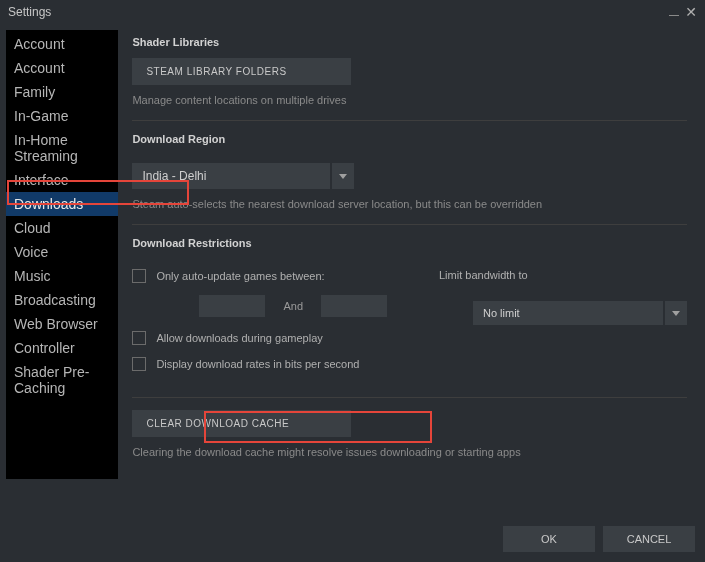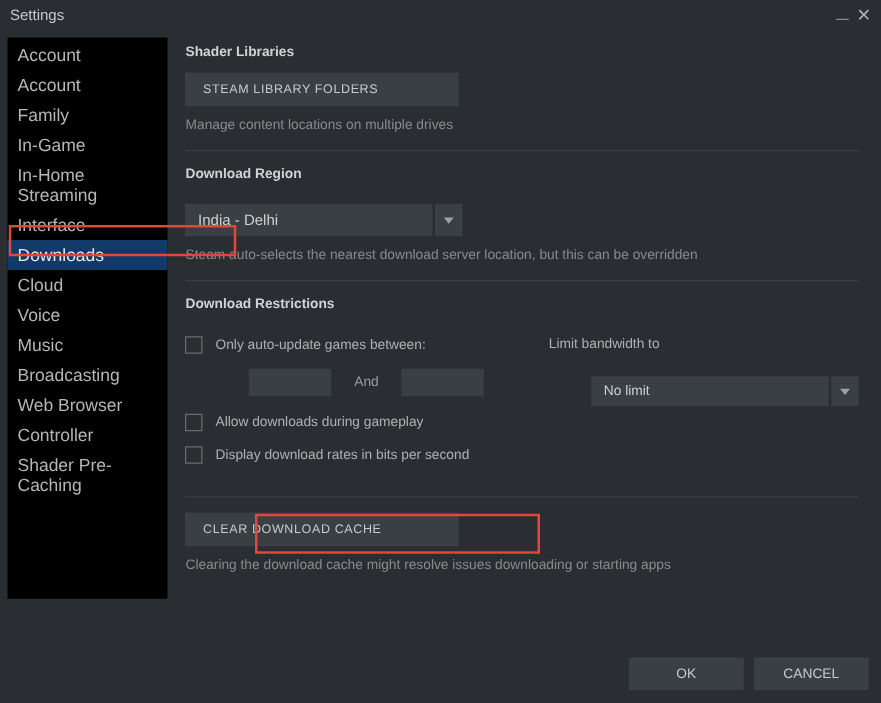--- a/index.html
+++ b/index.html
@@ -25,21 +25,21 @@
 .select-wrap { display: flex; margin-top: 8px; }
 .select-main { background: #3a3f44; color: #cfcfcf; padding: 6px 10px; font-size: 12px; width: 198px; }
 .select-btn { background: #3a3f44; width: 22px; display: flex; align-items: center; justify-content: center; margin-left: 2px; cursor: pointer; }
 .chev { width: 0; height: 0; border-left: 4px solid transparent; border-right: 4px solid transparent; border-top: 5px solid #a0a0a0; }
 .restrict-row { display: flex; gap: 52px; margin-top: 10px; }
 .restrict-left { flex: 0 0 228px; }
 .checkbox-row { display: flex; align-items: center; gap: 10px; margin-bottom: 12px; }
 .cb { width: 14px; height: 14px; border: 1px solid #6b6b6b; background: #2a2e33; display: flex; align-items: center; justify-content: center; cursor: pointer; flex-shrink: 0; }
 .cb.checked::after { content: ''; display: block; width: 4px; height: 8px; border-right: 2px solid #d8d8d8; border-bottom: 2px solid #d8d8d8; transform: rotate(45deg); margin-bottom: 2px; }
 .cb-label { color: #b0b0b0; font-size: 11px; }
-.time-row { display: flex; align-items: center; gap: 18px; margin: 6px 0 14px 24px; padding-left: 27px; }
+.time-row { display: flex; align-items: center; gap: 18px; margin: 6px 0 14px 40px; padding-left: 27px; }
 .time-box { width: 66px; height: 22px; background: #3a3f44; }
 .time-and { color: #9a9a9a; font-size: 11px; }
 .limit-label { color: #b0b0b0; font-size: 11px; margin-bottom: 20px; }
 .limit-select-wrap { display: flex; margin-left: 34px; }
 .limit-select { background: #3a3f44; color: #cfcfcf; padding: 6px 10px; font-size: 11px; width: 190px; }
 .hl-cache { left: 204px; top: 411px; width: 228px; height: 32px; }
 .footer { margin-top: auto; padding: 10px 10px 10px 0; display: flex; justify-content: flex-end; gap: 8px; background: #2a2e33; }
 .footer-btn { background: #3a3f44; color: #c9c9c9; border: none; width: 92px; height: 26px; font-size: 11px; cursor: pointer; margin-top: 31px; }
 </style>
 </head>

